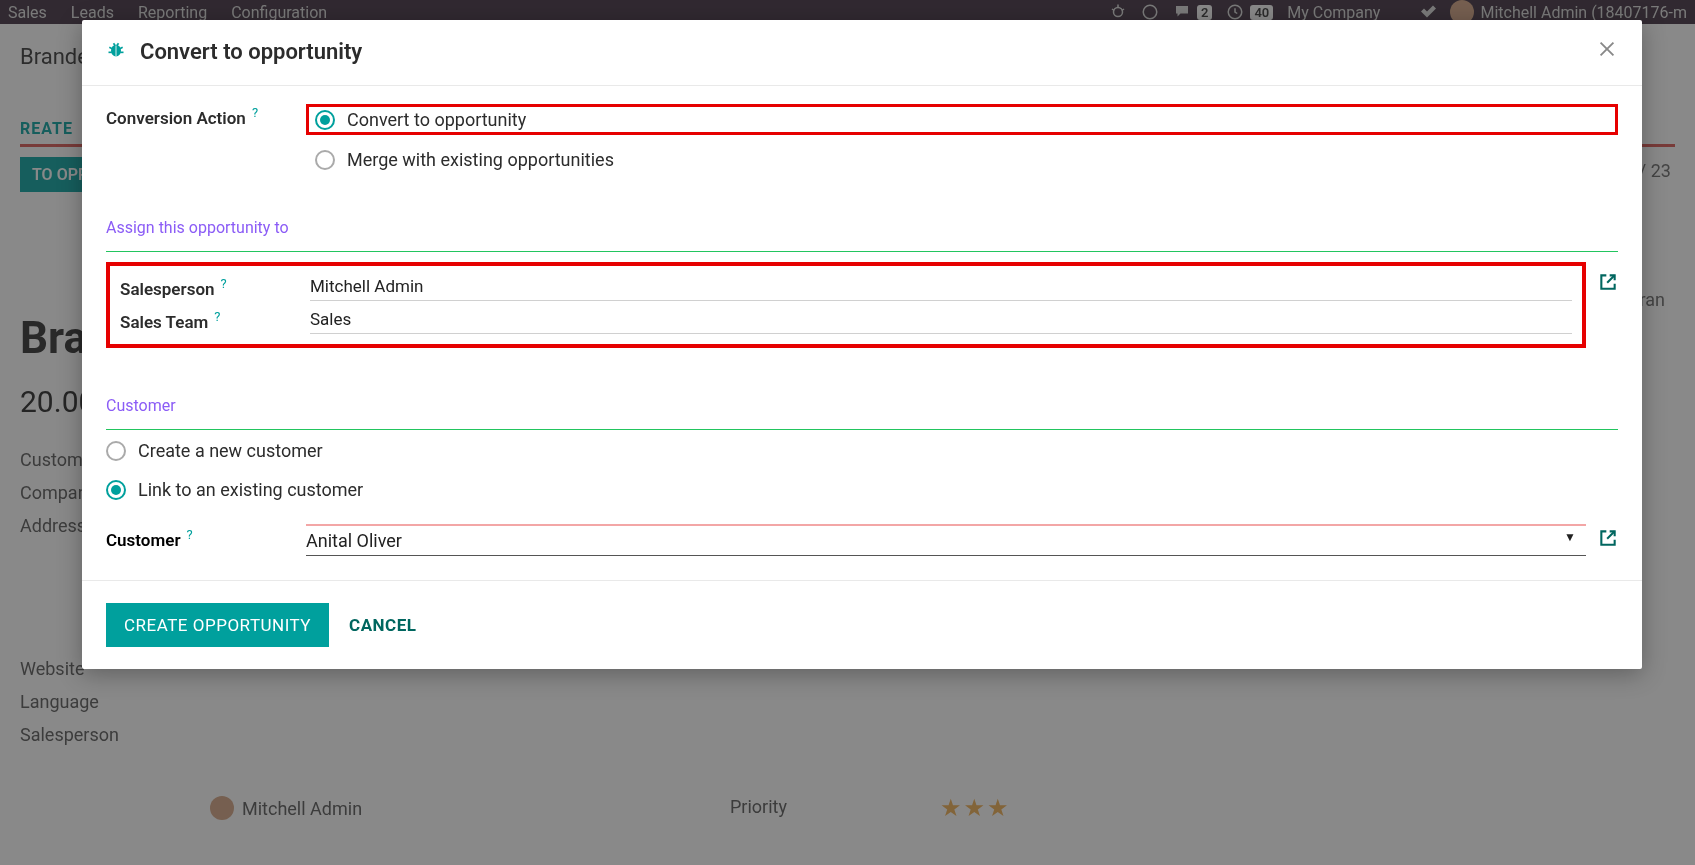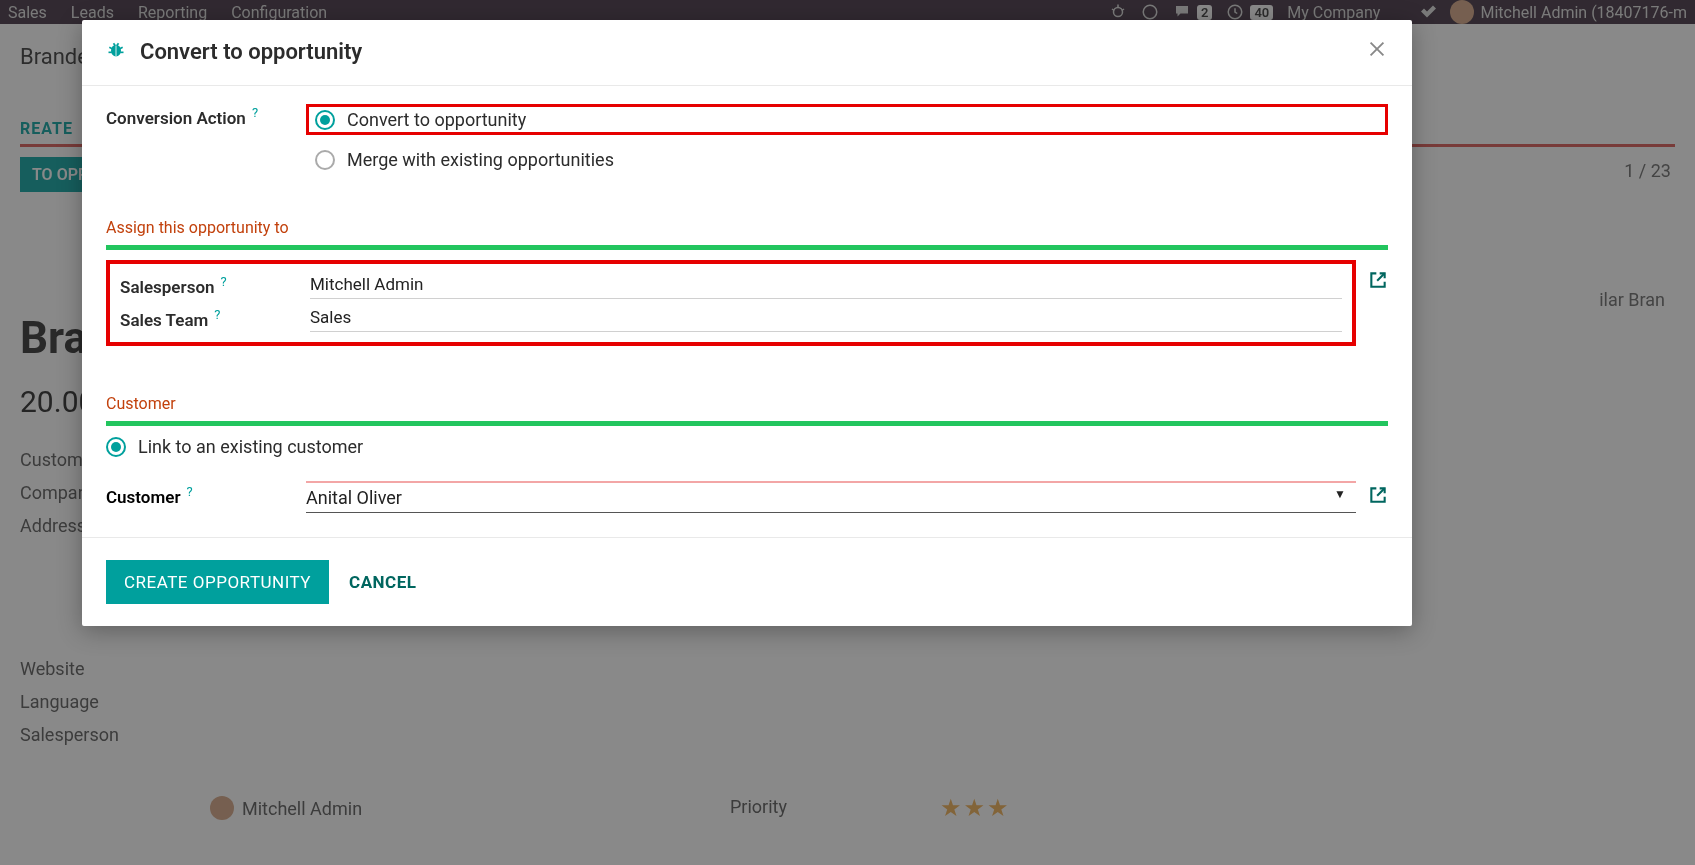--- a/index.html
+++ b/index.html
@@ -82,21 +82,21 @@
       background: rgba(40, 40, 40, 0.55);
       z-index: 10;
       pointer-events: none;
     }
     
     
     .modal {
       position: absolute;
       top: 20px;
       left: 82px;
-      width: 1330px;
+      width: 1560px;
       background: #fff;
       z-index: 20;
       border-radius: 2px;
       box-shadow: 0 5px 25px rgba(0,0,0,0.3);
     }
     .modal-header {
       display: flex;
       align-items: center;
       padding: 18px 24px 20px 24px;
       border-bottom: 1px solid #e9e9e9;
@@ -156,23 +156,23 @@
     
     .red-box {
       border: 3px solid #e60000;
       padding: 2px 6px;
       display: inline-flex;
       align-items: center;
     }
     
     .section-header {
       font-size: 16px;
-      color: #c2410c;
-      border-bottom: 5px solid #22c55e;
-      padding-bottom: 8px;
+      color: #8b5cf6;
+      border-bottom: 1px solid #22c55e;
+      padding-bottom: 14px;
       margin-top: 48px;
       margin-bottom: 10px;
     }
     
     .assign-block {
       border: 4px solid #e60000;
       padding: 6px 10px 6px 10px;
     }
     .assign-row {
       display: flex;
@@ -401,20 +401,24 @@
             <path d="M14 4h6v6"></path>
             <line x1="20" y1="4" x2="11" y2="13"></line>
           </svg>
       </span>
     </div>
 
     <div class="section-header">Customer</div>
 
     <div class="radio-group" style="gap:18px;">
       <label class="radio-option">
+        <span class="radio-circle"></span>
+        <span>Create a new customer</span>
+      </label>
+      <label class="radio-option">
         <span class="radio-circle checked">
             <span class="radio-dot"></span>
           </span>
         <span>Link to an existing customer</span>
       </label>
     </div>
 
     <div class="customer-row">
       <div class="customer-label">
         <span>Customer</span>

